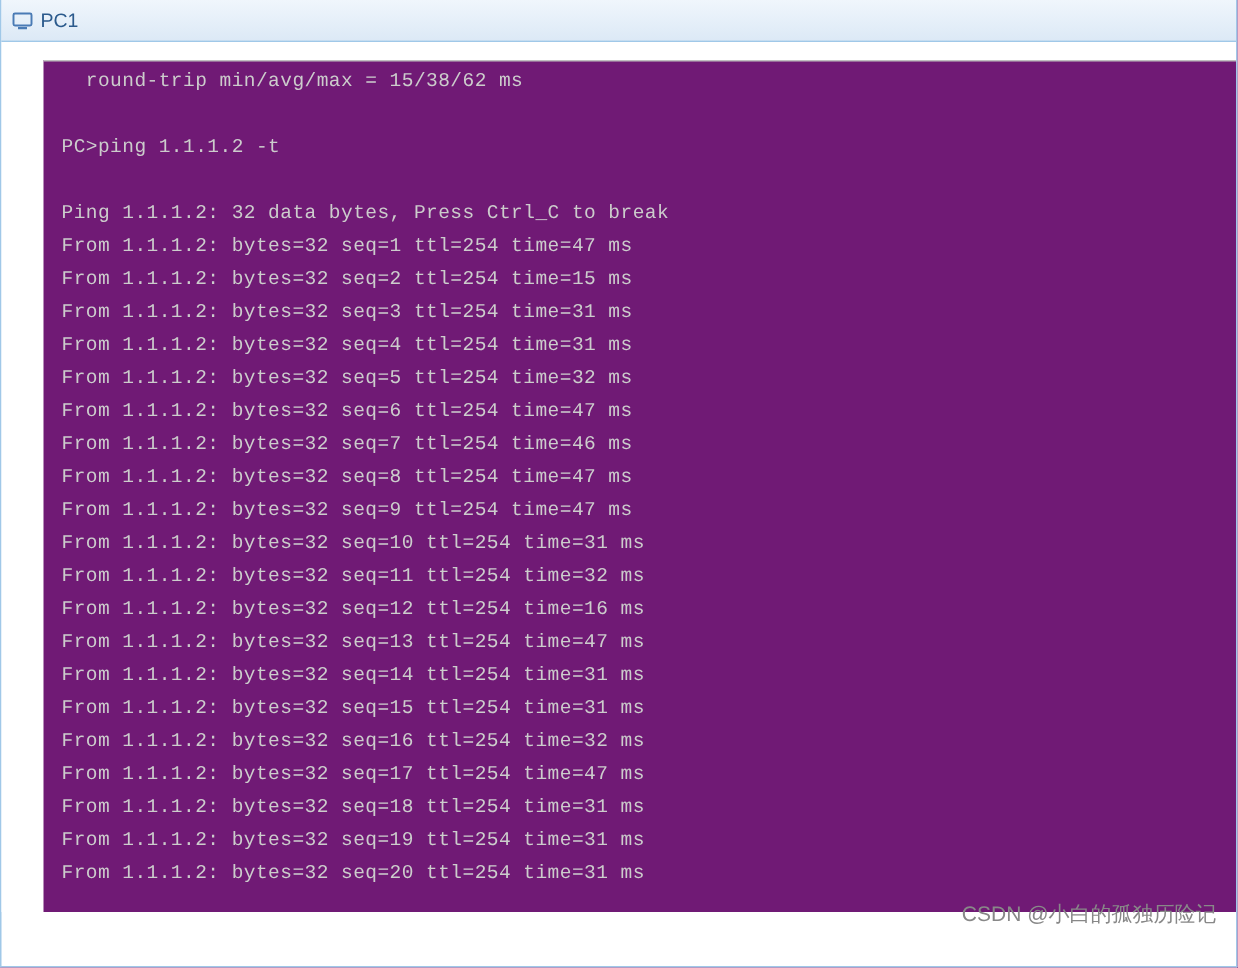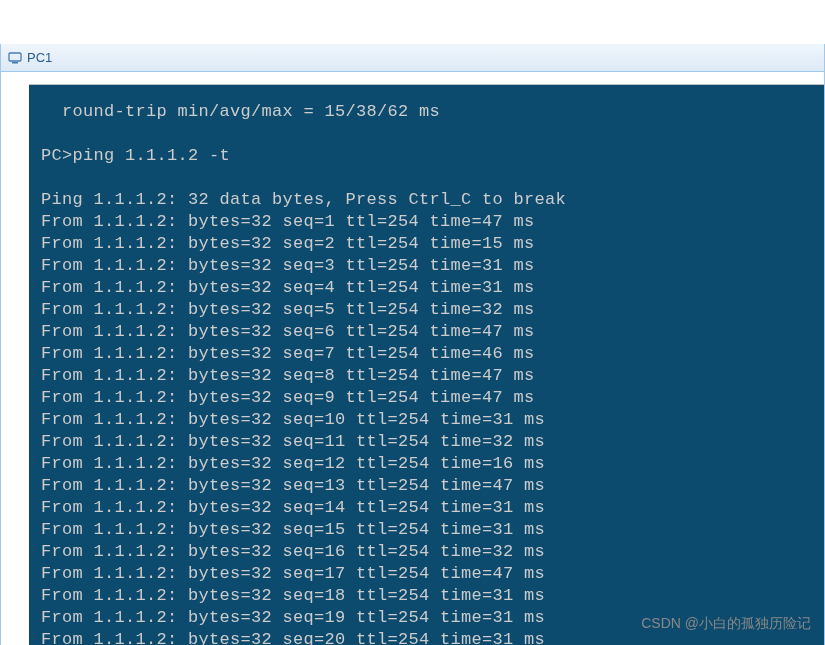--- a/index.html
+++ b/index.html
@@ -23,21 +23,20 @@
       width: 100%;
     }
     .titlebar {
       height: 28px;
       background: linear-gradient(to bottom, #f0f6fc 0%, #dce9f6 100%);
       border-bottom: 1px solid #a0c8e8;
       display: flex;
       align-items: center;
       padding: 0 6px;
       gap: 4px;
-      margin-top: 44px;
     }
     .titlebar-icon {
       width: 16px;
       height: 16px;
       display: inline-flex;
       align-items: center;
       justify-content: center;
       color: #4a7bb5;
     }
     .titlebar-text {
@@ -69,35 +68,35 @@
       border-right: 1px solid #c0c0c0;
     }
     .tab.active {
       background: #ffffff;
       border-bottom-color: #ffffff;
       color: #333;
       position: relative;
       z-index: 1;
     }
     .terminal {
-      background: #0c4a6e;
+      background: #701a75;
       border-top: 1px solid #c0c0c0;
       color: #cccccc;
       font-family: "Courier New", "Consolas", monospace;
-      font-size: 17px;
+      font-size: 13px;
       line-height: 22px;
-      padding: 16px 8px 8px 12px;
+      padding: 2px 8px 8px 12px;
       white-space: pre;
       overflow: hidden;
       height: 568px;
       letter-spacing: 0.3px;
     }
     .watermark {
       position: absolute;
-      bottom: 12px;
+      bottom: 26px;
       right: 14px;
       font-size: 14px;
       color: #888888;
       font-family: "Microsoft YaHei", Arial, sans-serif;
     }
   </style>
 </head>
 <body>
 
 <div class="window">

